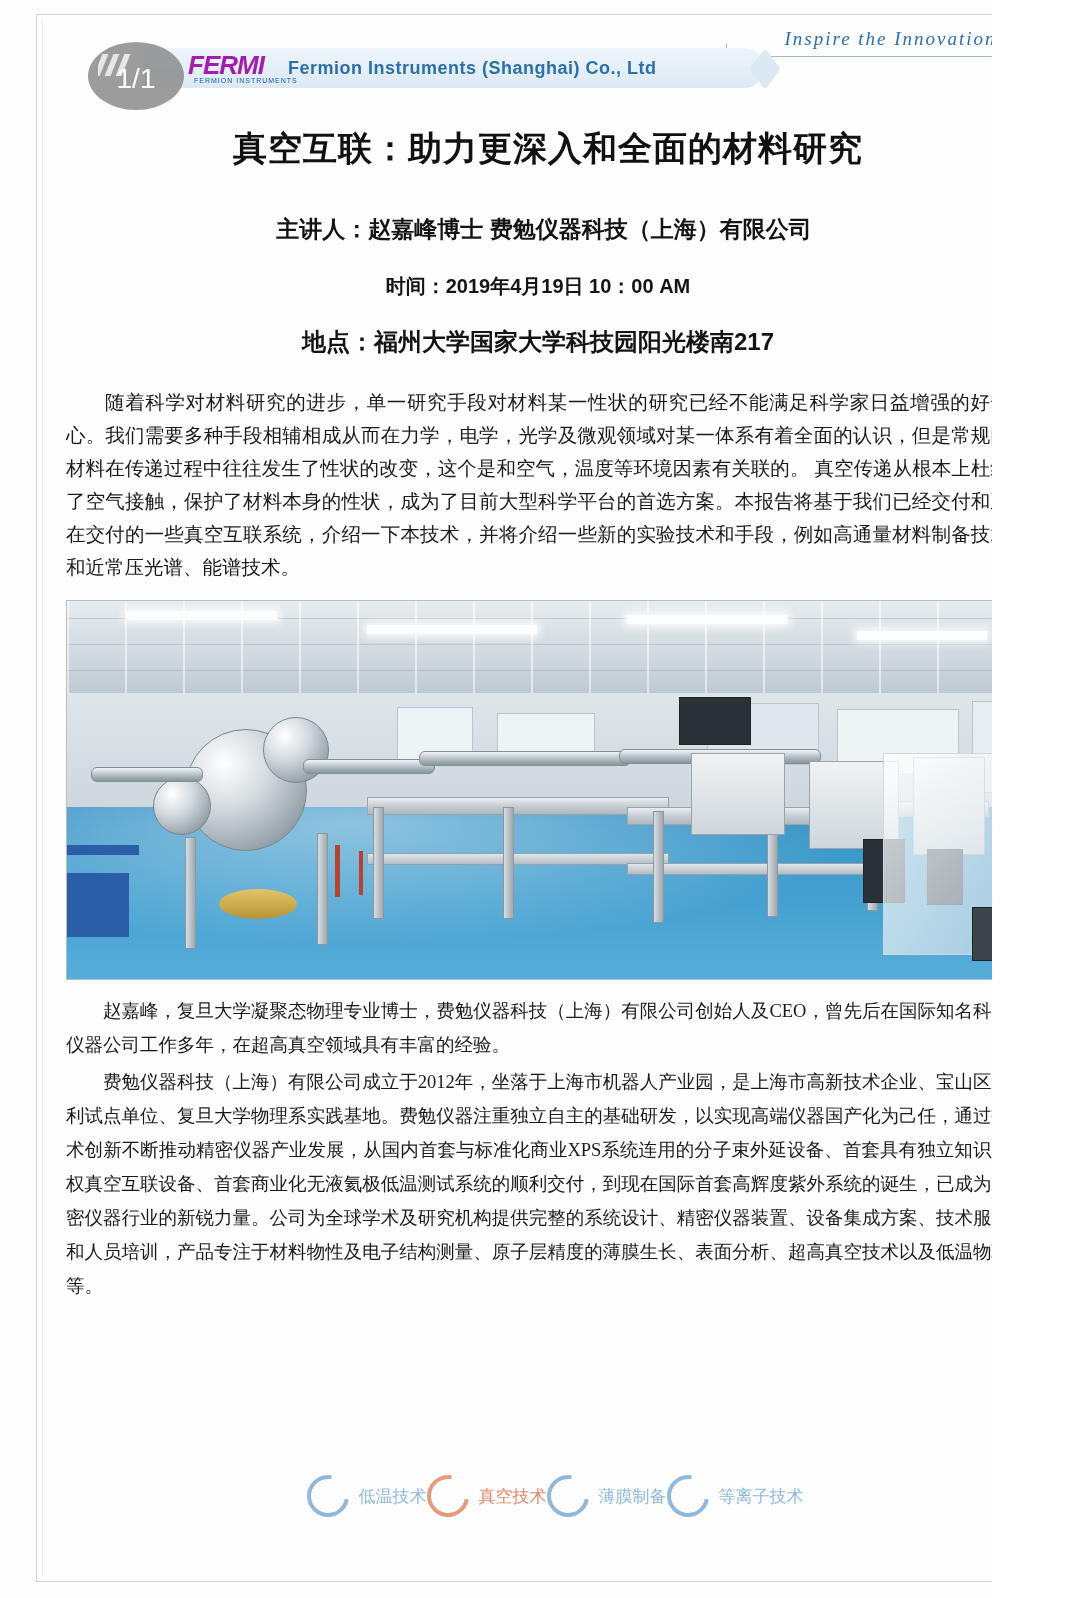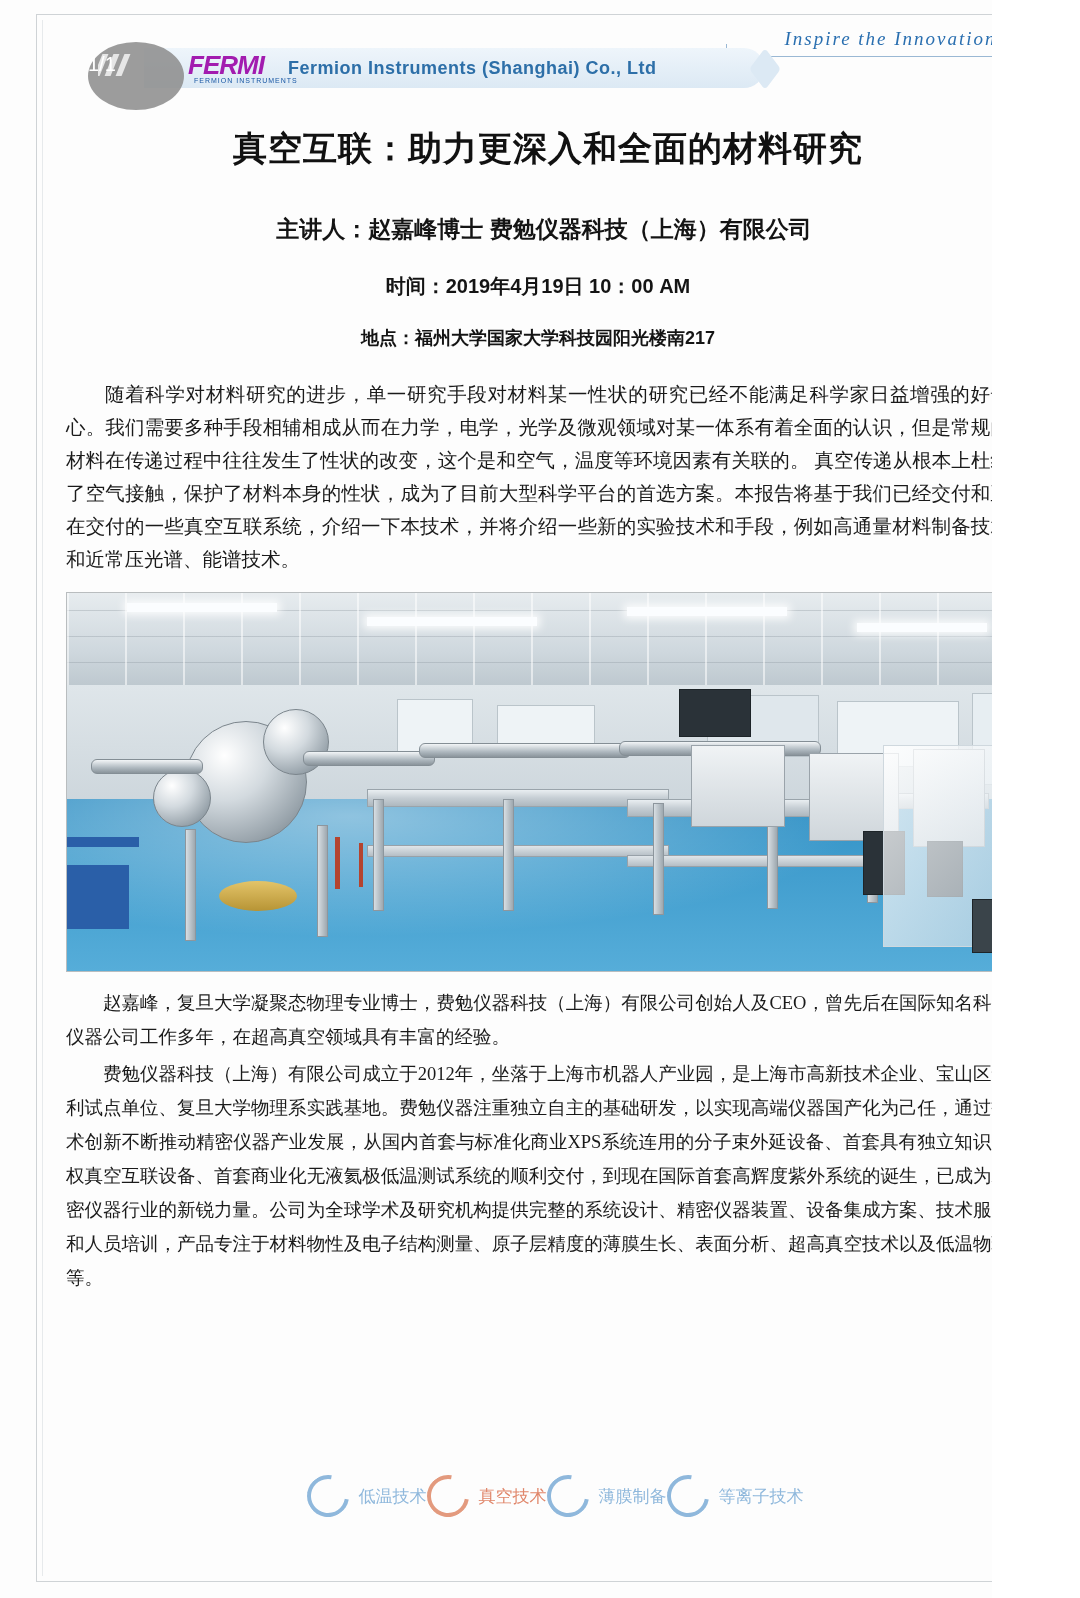--- a/index.html
+++ b/index.html
@@ -130,27 +130,27 @@
     top: 28px;
     width: 96px;
     height: 68px;
     border-radius: 48px / 34px;
     background: #8e8e8e;
     opacity: 0.88;
   }
   .page-badge-text {
     position: absolute;
     left: 52px;
-    top: 16px;
+    top: 31px;
     width: 96px;
     height: 68px;
     line-height: 68px;
-    text-align: left;
+    text-align: center;
     color: #ffffff;
-    font-size: 20px;
+    font-size: 28px;
     font-family: "Liberation Sans", sans-serif;
   }
   .badge-slashes {
     position: absolute;
     left: 62px;
     top: 40px;
     width: 36px;
     height: 22px;
     overflow: hidden;
   }
@@ -194,21 +194,21 @@
   .time-line {
     margin: 28px 0 0 0;
     text-align: center;
     font-size: 20px;
     font-weight: bold;
     color: #141414;
   }
   .place-line {
     margin: 26px 0 0 0;
     text-align: center;
-    font-size: 18px;
+    font-size: 24px;
     font-weight: bold;
     color: #141414;
   }
   .abstract {
     margin: 28px 30px 0 30px;
     font-family: "Liberation Serif", serif;
     font-size: 19.5px;
     line-height: 33px;
     color: #1a1a1a;
     text-align: justify;

